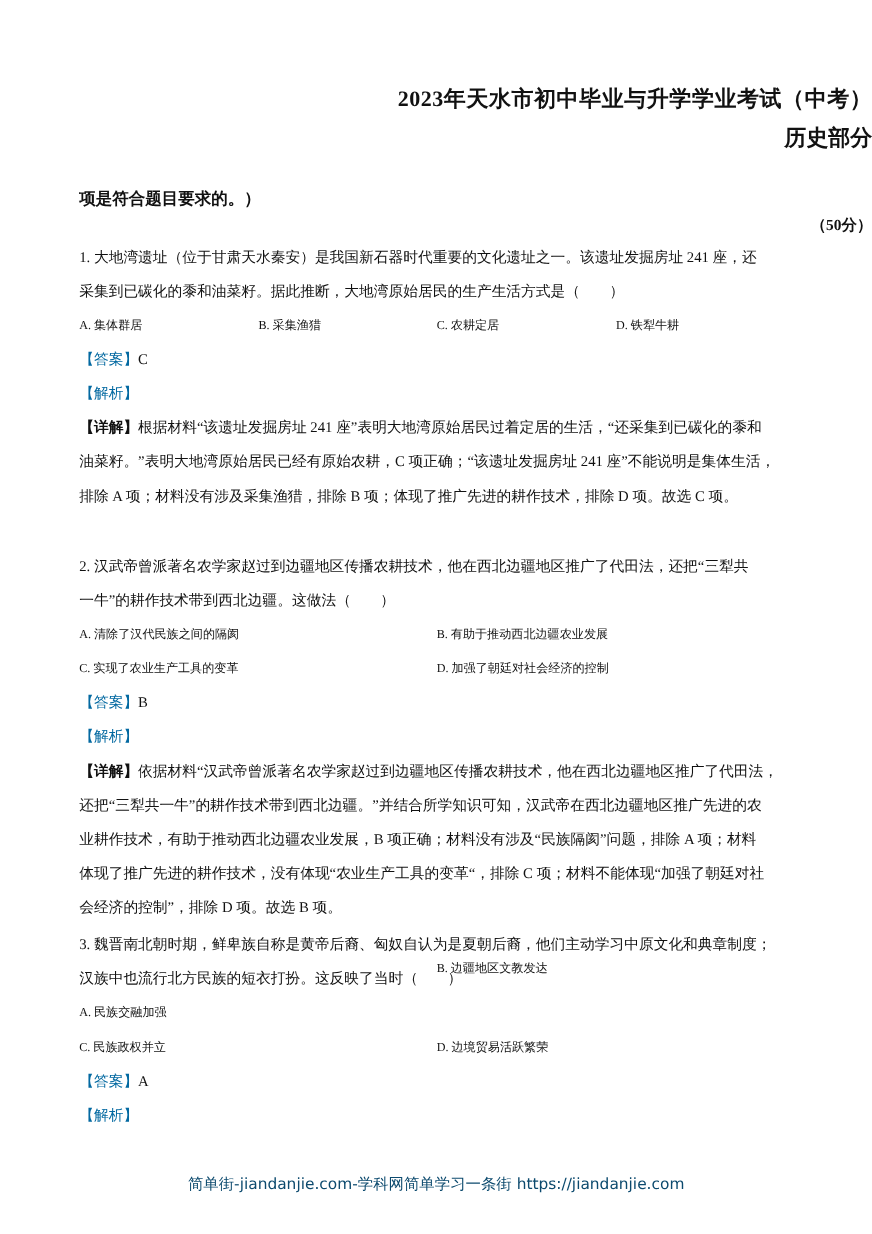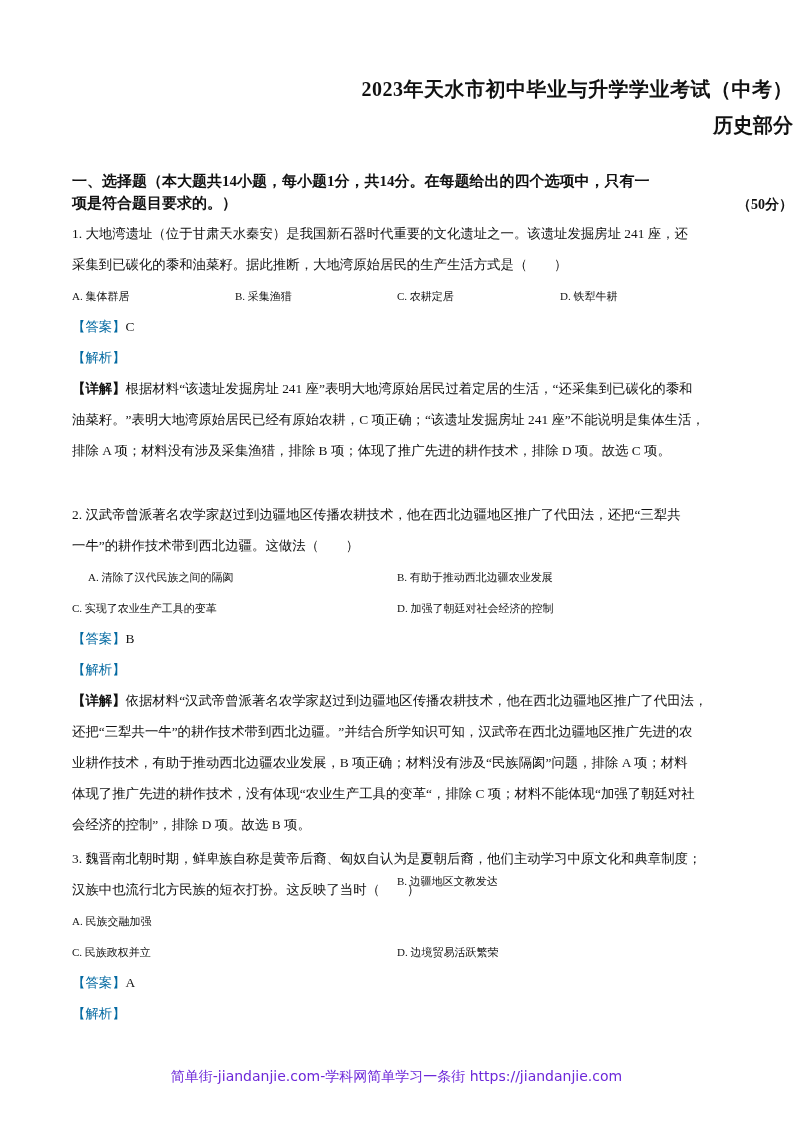--- a/index.html
+++ b/index.html
@@ -9,33 +9,32 @@
   .title { position: absolute; left: 0; width: 793px; text-align: right; font-weight: bold; }
   .t1 { top: 76px; font-size: 20px; letter-spacing: 0.5px; }
   .t2 { top: 112px; font-size: 20px; }
   .t3 { top: 148px; font-size: 14px; margin-top: 48px; }
   .sec { position: absolute; left: 72px; width: 660px; font-weight: bold; font-size: 15px; line-height: 22px; top: 170px; }
   .line { position: absolute; left: 72px; width: 660px; font-size: 13.4px; white-space: nowrap; line-height: 18px; }
   .opt { position: absolute; font-size: 11px; white-space: nowrap; line-height: 18px; }
   .lbl { color: #0369a1; }
   .lbl-b { font-weight: bold; }
   .footer { position: absolute; top: 1068px; left: 0; width: 793px; text-align: center;
-            font-family: "DejaVu Sans", sans-serif; font-size: 14px; color: #6d28d9; }
+            font-family: "DejaVu Sans", sans-serif; font-size: 14px; color: #0c4a6e; }
 </style>
 </head>
 <body>
 
 <div class="page">
 
   <div class="title t1">2023年天水市初中毕业与升学学业考试（中考）</div>
   <div class="title t2">历史部分</div>
   <div class="title t3">（50分）</div>
 
   <div class="sec">
-    <div>一、选择题（本大题共14小题，每小题1分，共14分。在每题给出的四个选项中，只有一</div>
     <div>项是符合题目要求的。）</div>
   </div>
 
   <div>
     <div class="line" style="top:225px">1. 大地湾遗址（位于甘肃天水秦安）是我国新石器时代重要的文化遗址之一。该遗址发掘房址 241 座，还</div>
     <div class="line" style="top:256px">采集到已碳化的黍和油菜籽。据此推断，大地湾原始居民的生产生活方式是（　　）</div>
     <div class="opt" style="left:72px;top:287px">A. 集体群居</div>
     <div class="opt" style="left:235px;top:287px">B. 采集渔猎</div>
     <div class="opt" style="left:397px;top:287px">C. 农耕定居</div>
     <div class="opt" style="left:560px;top:287px">D. 铁犁牛耕</div>
@@ -48,21 +47,21 @@
     <div class="line" style="top:380px">
       <span class="lbl-b">【详解】</span><span>根据材料“该遗址发掘房址 241 座”表明大地湾原始居民过着定居的生活，“还采集到已碳化的黍和</span>
     </div>
     <div class="line" style="top:411px">油菜籽。”表明大地湾原始居民已经有原始农耕，C 项正确；“该遗址发掘房址 241 座”不能说明是集体生活，</div>
     <div class="line" style="top:442px">排除 A 项；材料没有涉及采集渔猎，排除 B 项；体现了推广先进的耕作技术，排除 D 项。故选 C 项。</div>
   </div>
 
   <div>
     <div class="line" style="top:506px">2. 汉武帝曾派著名农学家赵过到边疆地区传播农耕技术，他在西北边疆地区推广了代田法，还把“三犁共</div>
     <div class="line" style="top:537px">一牛”的耕作技术带到西北边疆。这做法（　　）</div>
-    <div class="opt" style="left:88px;top:568px">A. 清除了汉代民族之间的隔阂</div>
+    <div class="opt" style="left:72px;top:568px">A. 清除了汉代民族之间的隔阂</div>
     <div class="opt" style="left:397px;top:568px">B. 有助于推动西北边疆农业发展</div>
     <div class="opt" style="left:72px;top:599px">C. 实现了农业生产工具的变革</div>
     <div class="opt" style="left:397px;top:599px">D. 加强了朝廷对社会经济的控制</div>
     <div class="line" style="top:630px">
       <span class="lbl">【答案】</span><span>B</span>
     </div>
     <div class="line" style="top:661px">
       <span class="lbl">【解析】</span>
     </div>
     <div class="line" style="top:692px">

